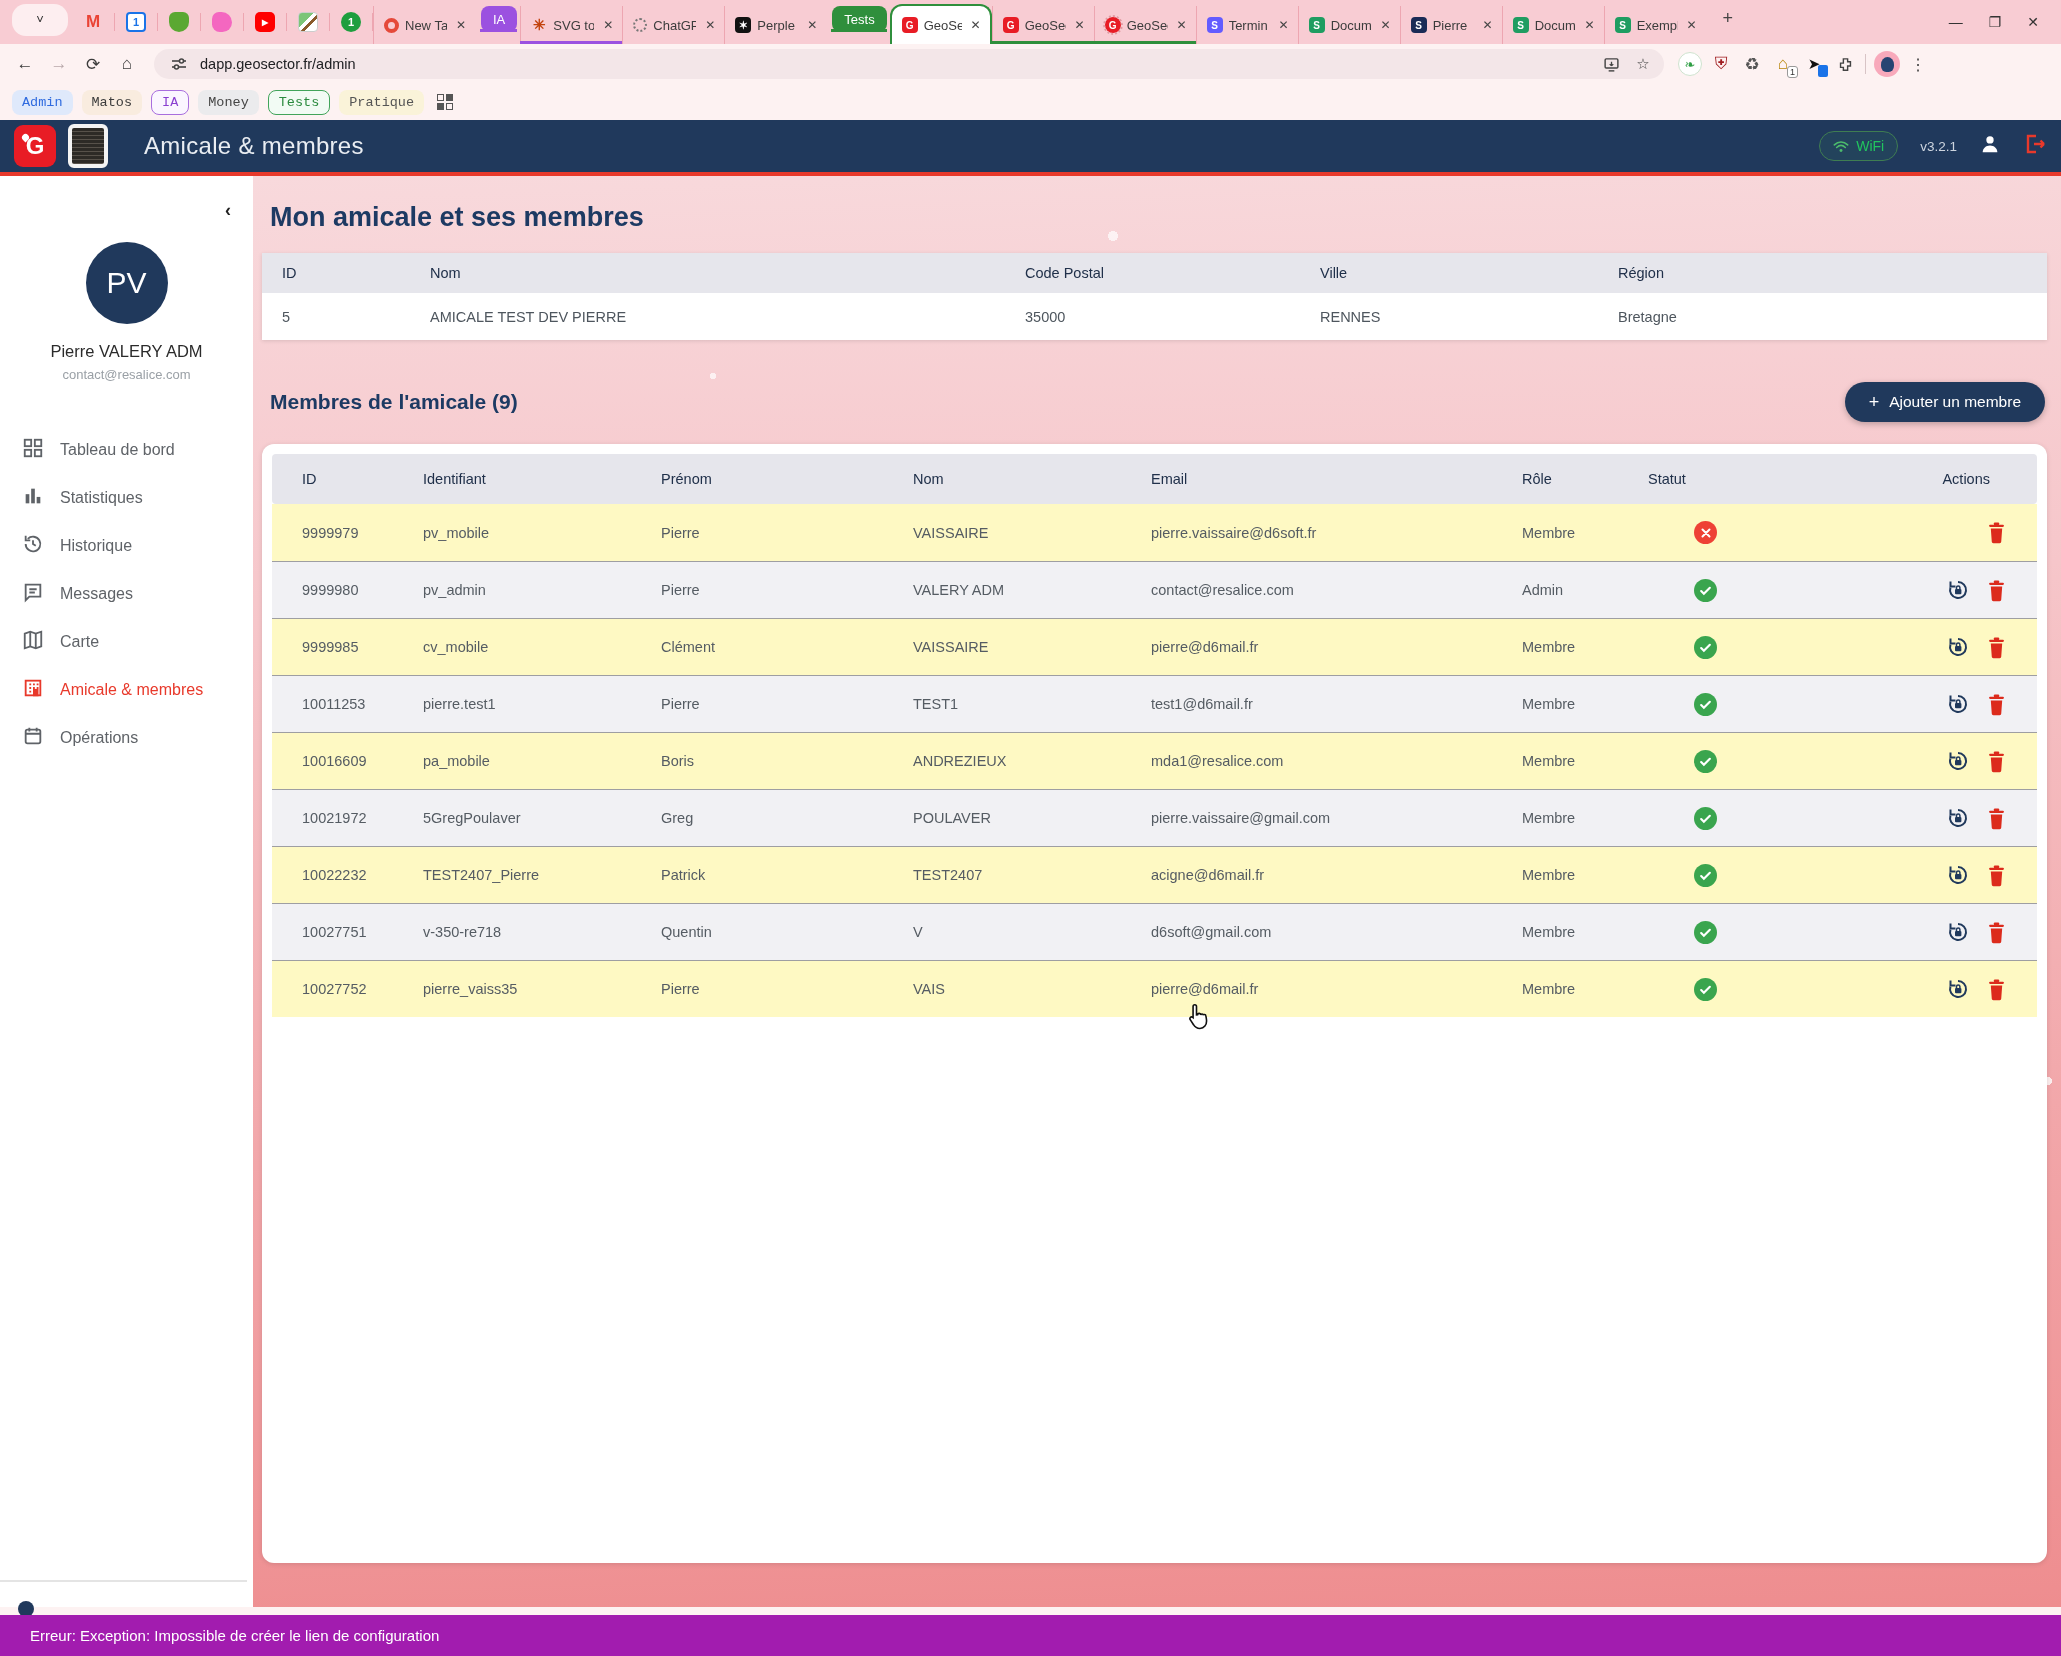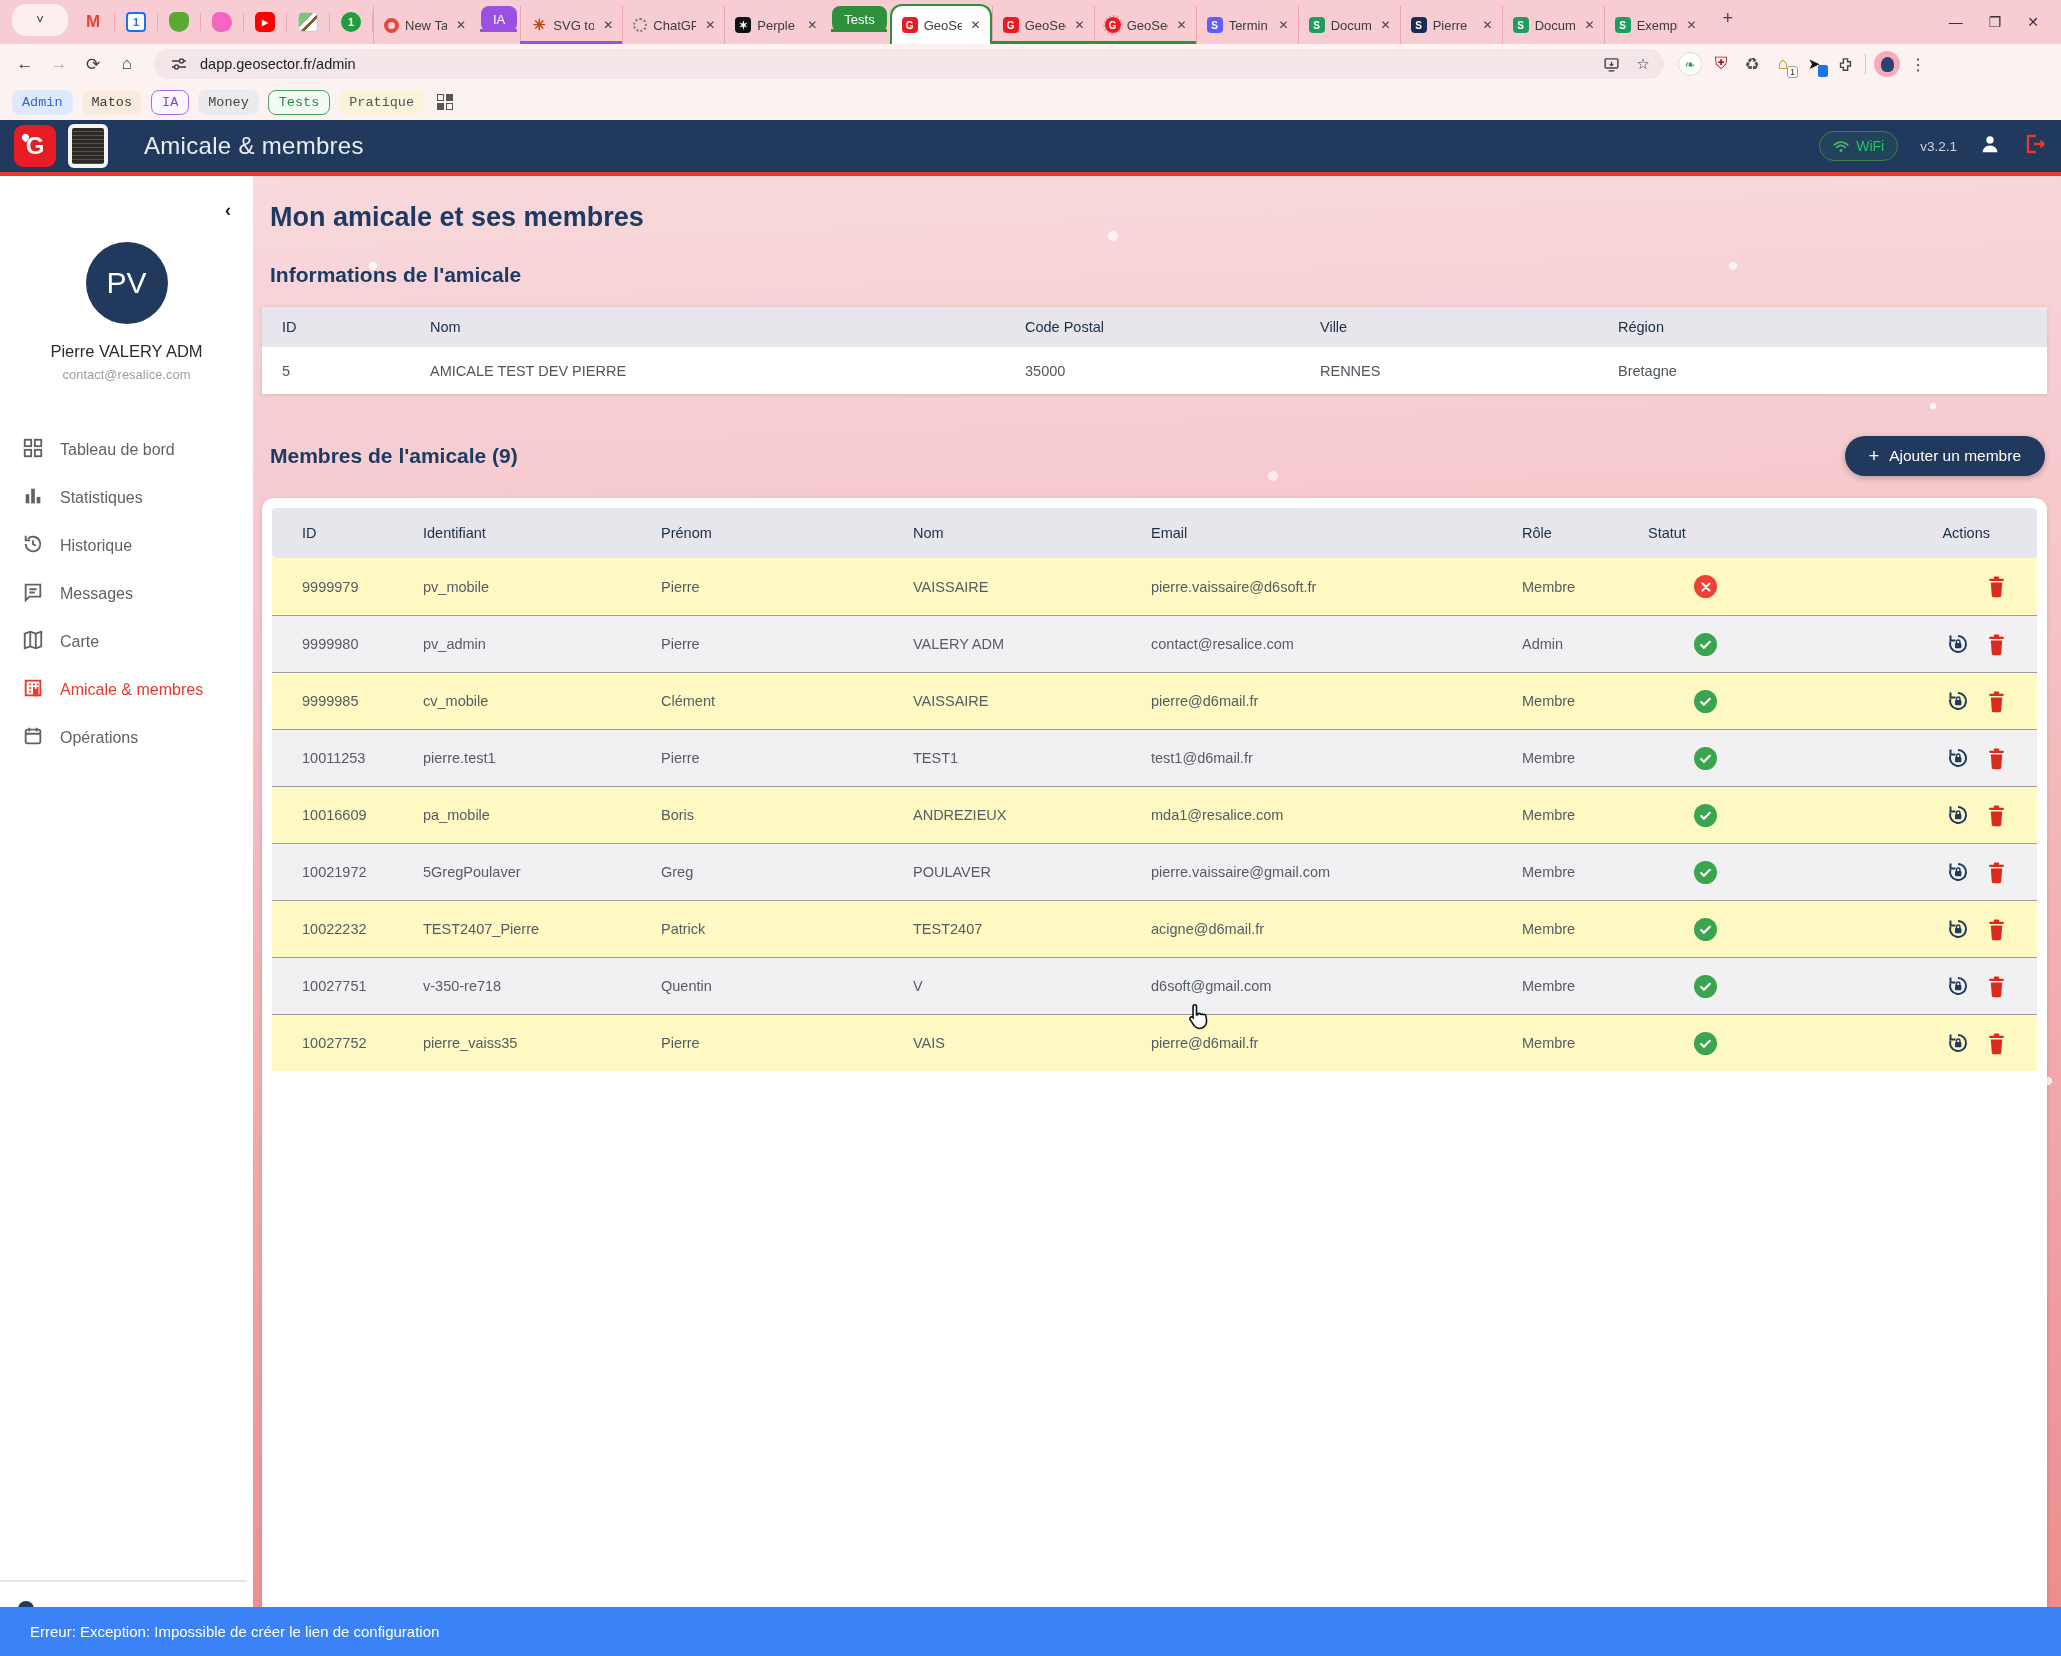--- a/index.html
+++ b/index.html
@@ -147,21 +147,21 @@
   .mrow { height:57px; color:#555c63; font-size:14.5px; background:#fef9c3; }
   .mrow.zebra { background:#f1f1f4; }
   .mrow + .mrow { border-top:1px solid #9e9ea2; }
   .status-ic { width:23px; height:23px; border-radius:50%; display:inline-flex; align-items:center; justify-content:center; margin-left:46px; }
   .status-ic.ok { background:#3aa54e; }
   .status-ic.err { background:#ee4135; }
   .actions-cell { display:flex; justify-content:flex-end; align-items:center; gap:16px; padding-right:30px; }
   .icon-btn { background:none; border:none; display:flex; align-items:center; }
 
   
-  .errorbar { position:absolute; left:0; bottom:0; width:100%; height:49px; background:#3b82f6; color:#fff; display:flex; align-items:center; padding-left:30px; font-size:15px; z-index:6; }
+  .errorbar { position:absolute; left:0; bottom:0; width:100%; height:41px; background:#a21caf; color:#fff; display:flex; align-items:center; padding-left:30px; font-size:15px; z-index:6; }
 
   .cursor { position:absolute; left:1185px; top:1002px; z-index:9; pointer-events:none; }
 </style>
 </head>
 <body>
 
 <div id="screen">
 
   <div class="tabstrip">
     <div class="tabstrip-inner">
@@ -417,21 +417,20 @@
   </div>
         </div>
       <div class="sidebar-line"></div>
       <div class="sidebar-dot"></div>
     </div>
 
     <div class="main">
       <div class="main-inner">
         <div class="h1">Mon amicale et ses membres</div>
 
-        <div class="h2">Informations de l'amicale</div>
         <div class="info-table">
           <div class="igrid head" id="info-head">
               <div>ID</div>
               <div>Nom</div>
               <div>Code Postal</div>
               <div>Ville</div>
               <div>Région</div>
             </div>
           <div class="igrid rowv">
             <div>5</div>

